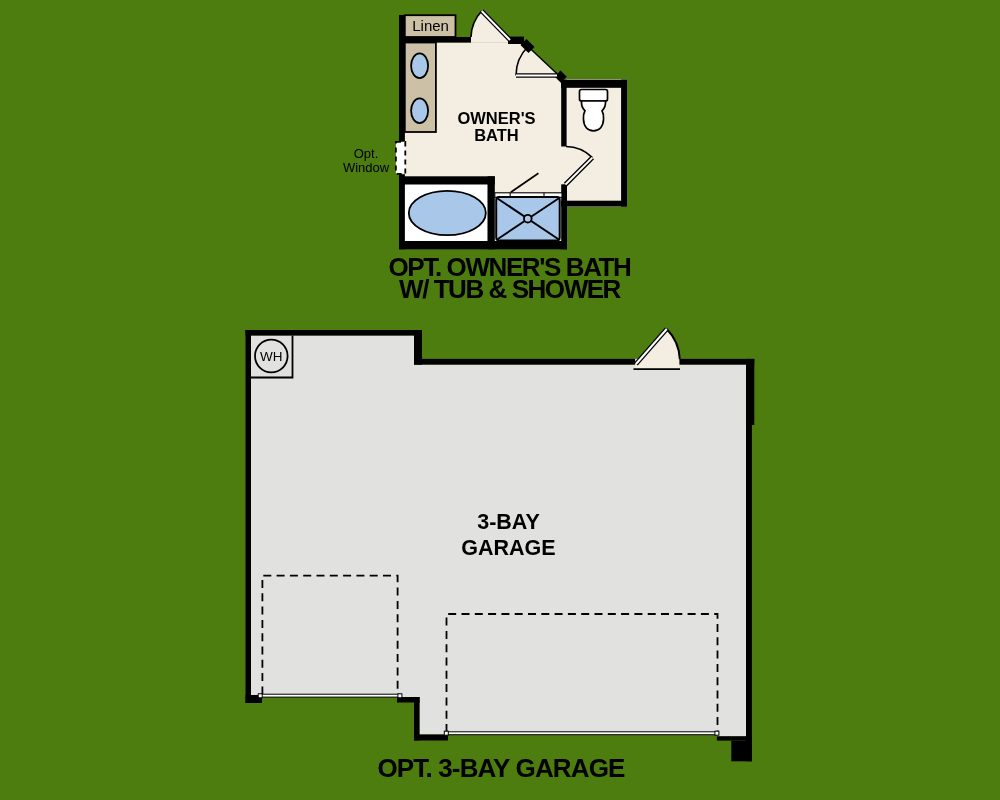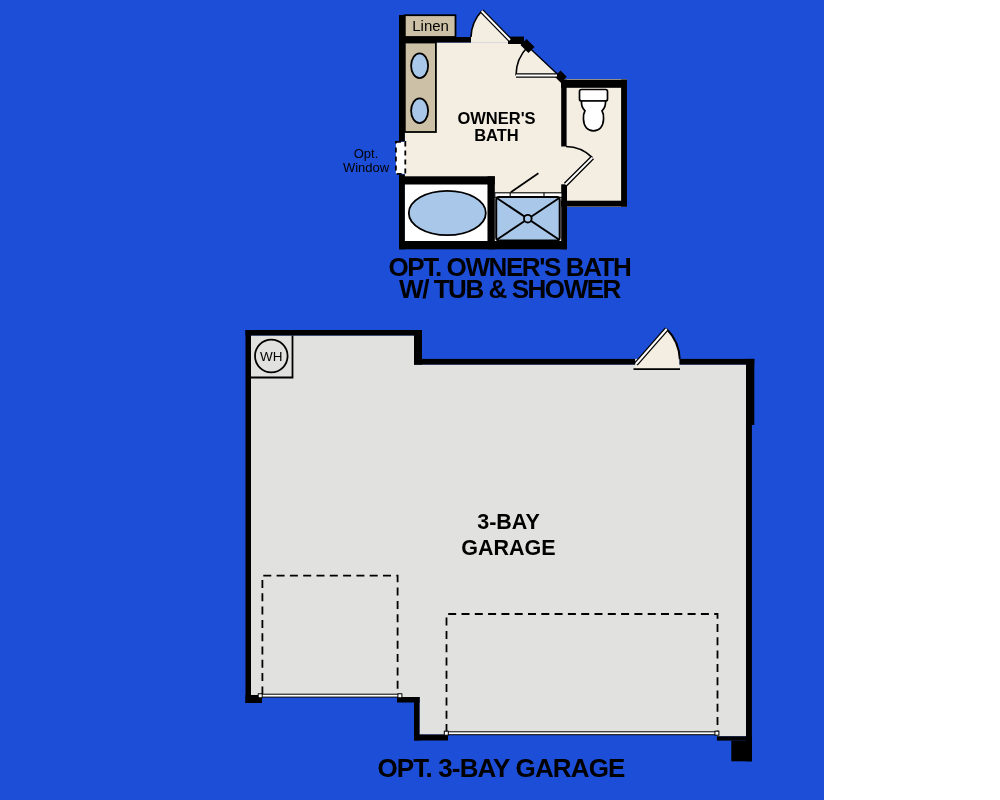--- a/index.html
+++ b/index.html
@@ -1,16 +1,16 @@
 <!DOCTYPE html>
 <html><head>
 <meta charset="utf-8">
 <style>
   html,body{margin:0;padding:0;background:#ffffff;}
-  #page{position:relative;width:824px;height:800px;background:#1d4ed8;overflow:hidden;
+  #page{position:relative;width:1000px;height:800px;background:#4d7c0f;overflow:hidden;
         font-family:"Liberation Sans", sans-serif;}
   svg{position:absolute;left:0;top:0;}
   text{font-family:"Liberation Sans", sans-serif;fill:#000;}
 </style>
 </head>
 <body>
 <div id="page">
 <svg width="1000" height="800" viewBox="0 0 1000 800">
 
   <path d="M404.8,42.5 L523,42.5 L567,84 L567,249 L404.8,249 Z" fill="#f4eee2"></path>

